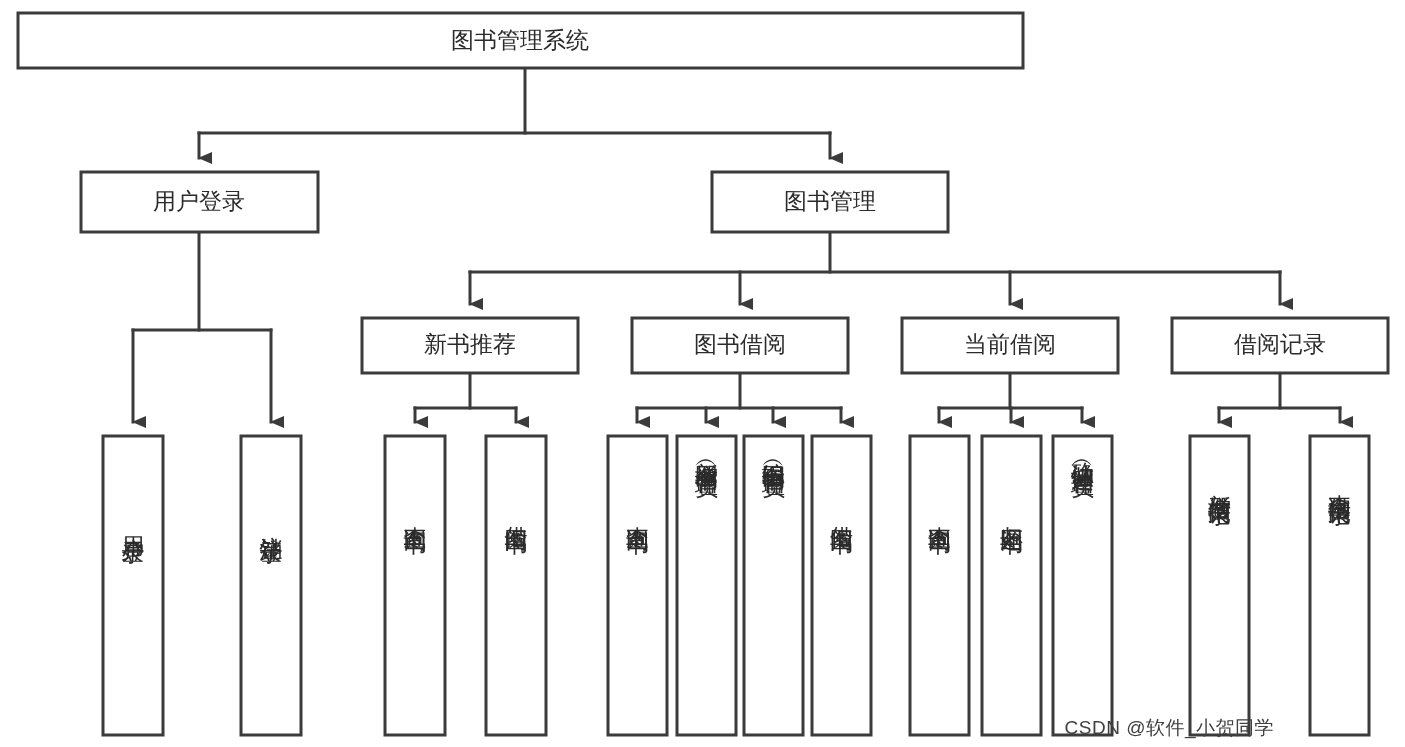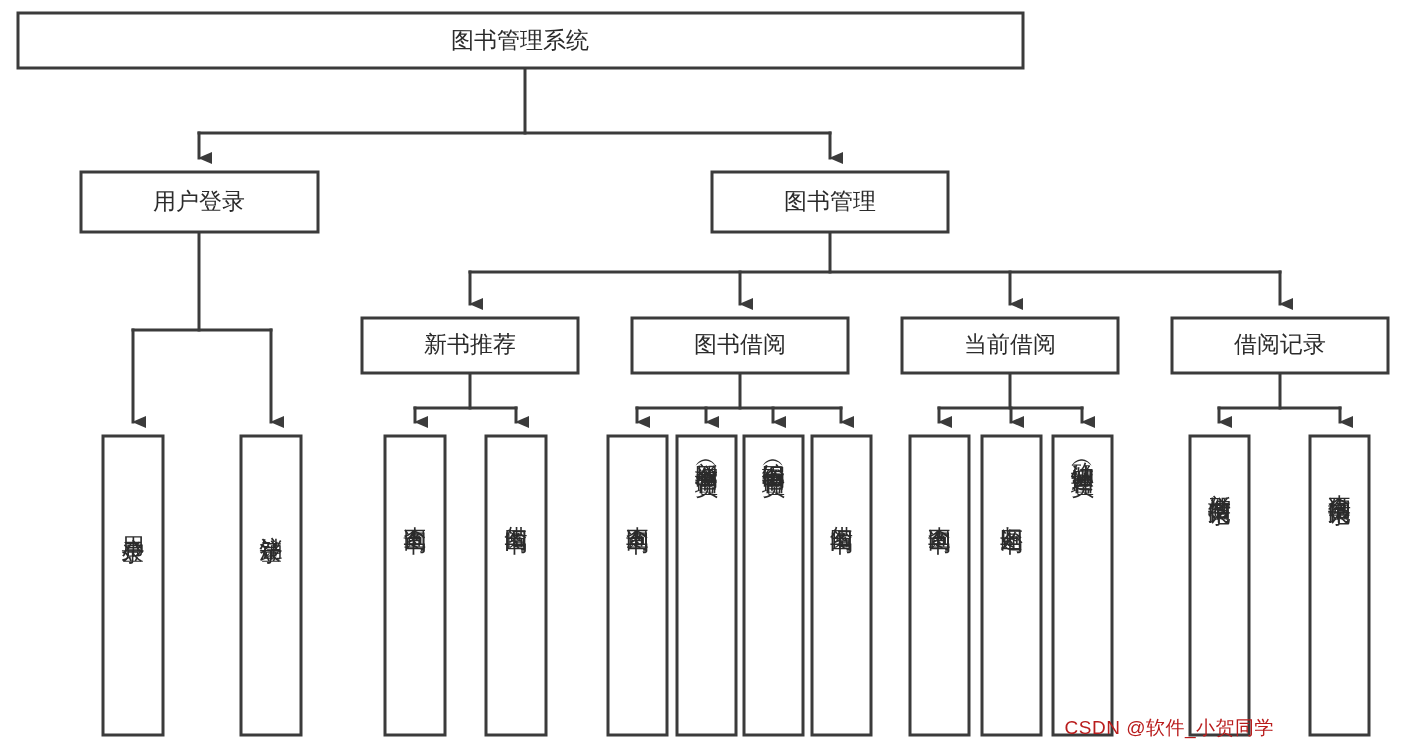--- a/index.html
+++ b/index.html
@@ -64,21 +64,21 @@
     letter-spacing: 2px;
     color: #2b2b2b;
     white-space: nowrap;
   }
   .watermark {
     position: absolute;
     right: 8px;
     bottom: 6px;
     font-family: "Liberation Sans", "DejaVu Sans", sans-serif;
     font-size: 19px;
-    color: #b91c1c;
+    color: #404040;
     white-space: nowrap;
     letter-spacing: 0.5px;
   }
 </style>
 </head>
 <body>
 
 <div id="diagram-root">
 
   <svg id="tree-svg" viewBox="0 0 1405 747">

